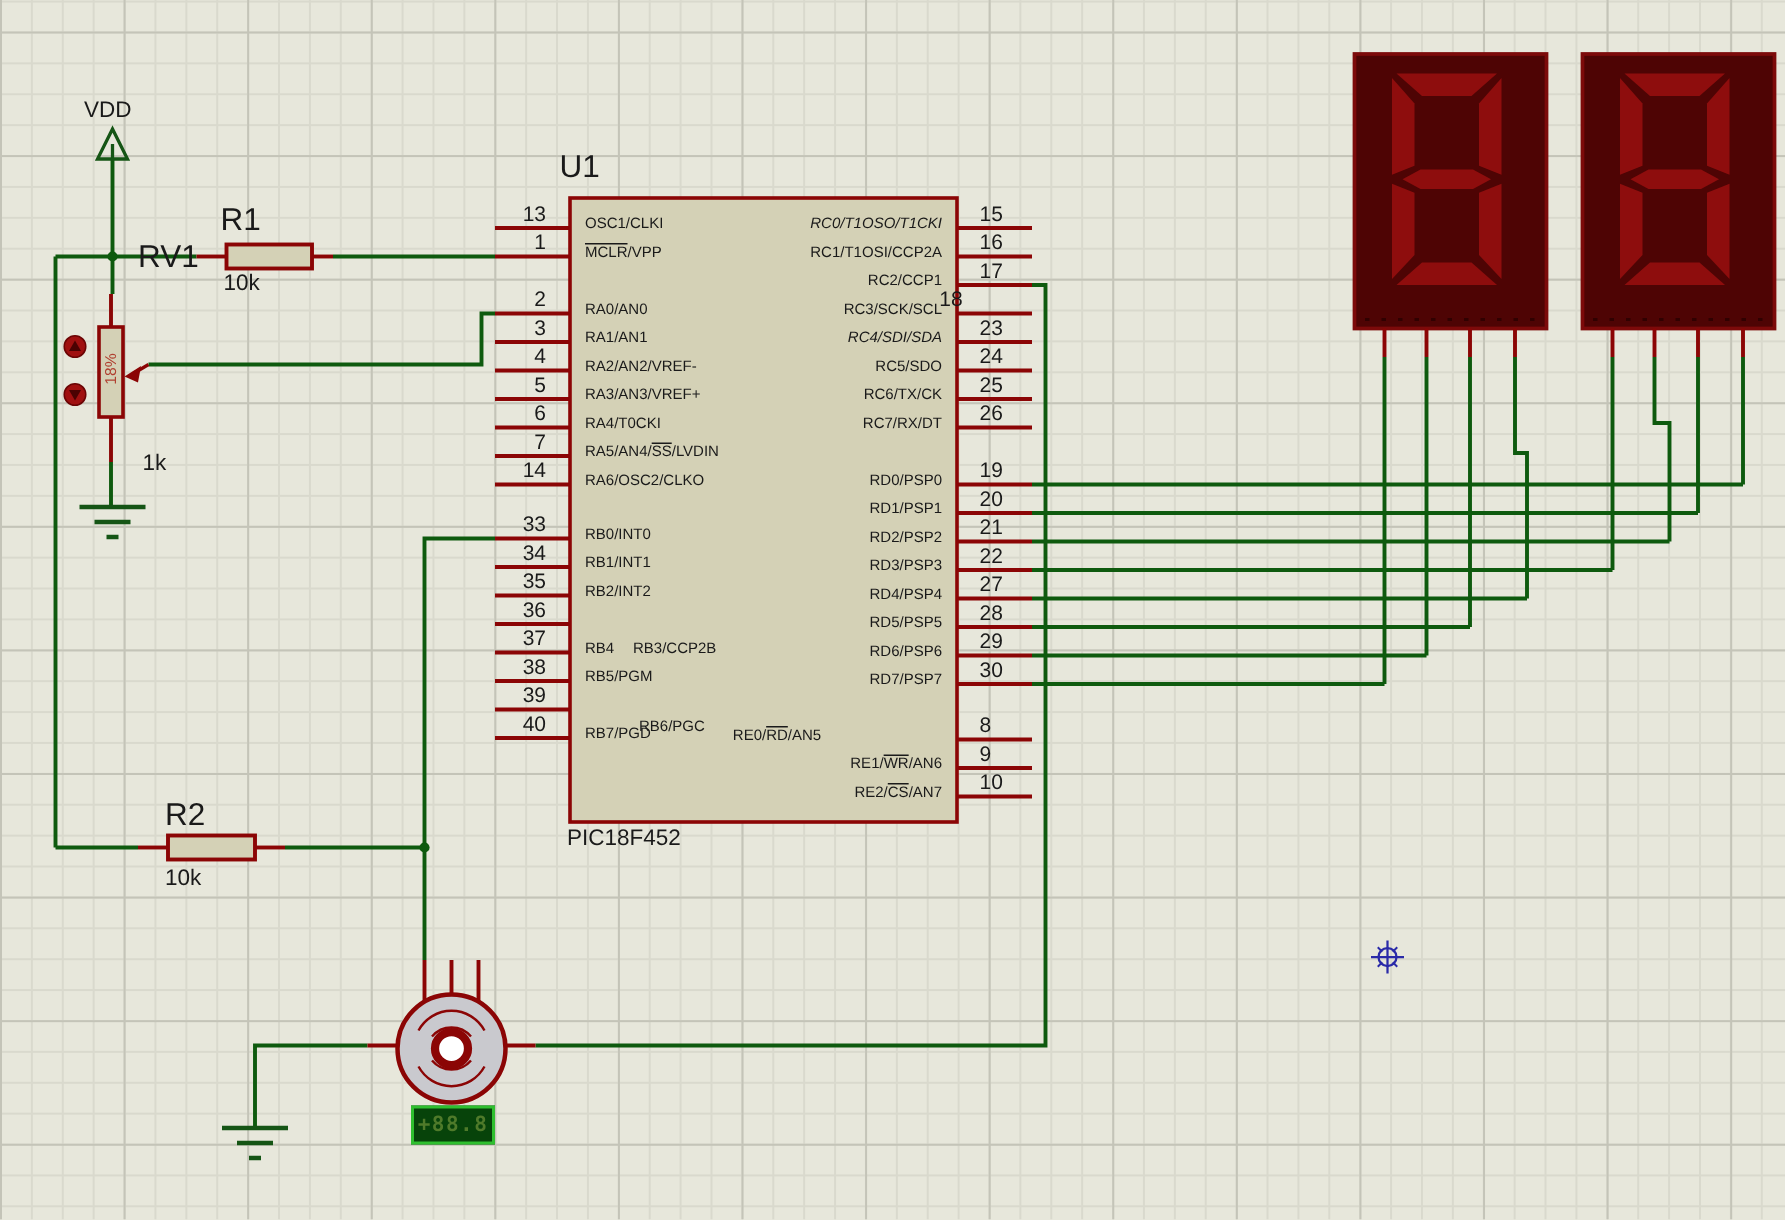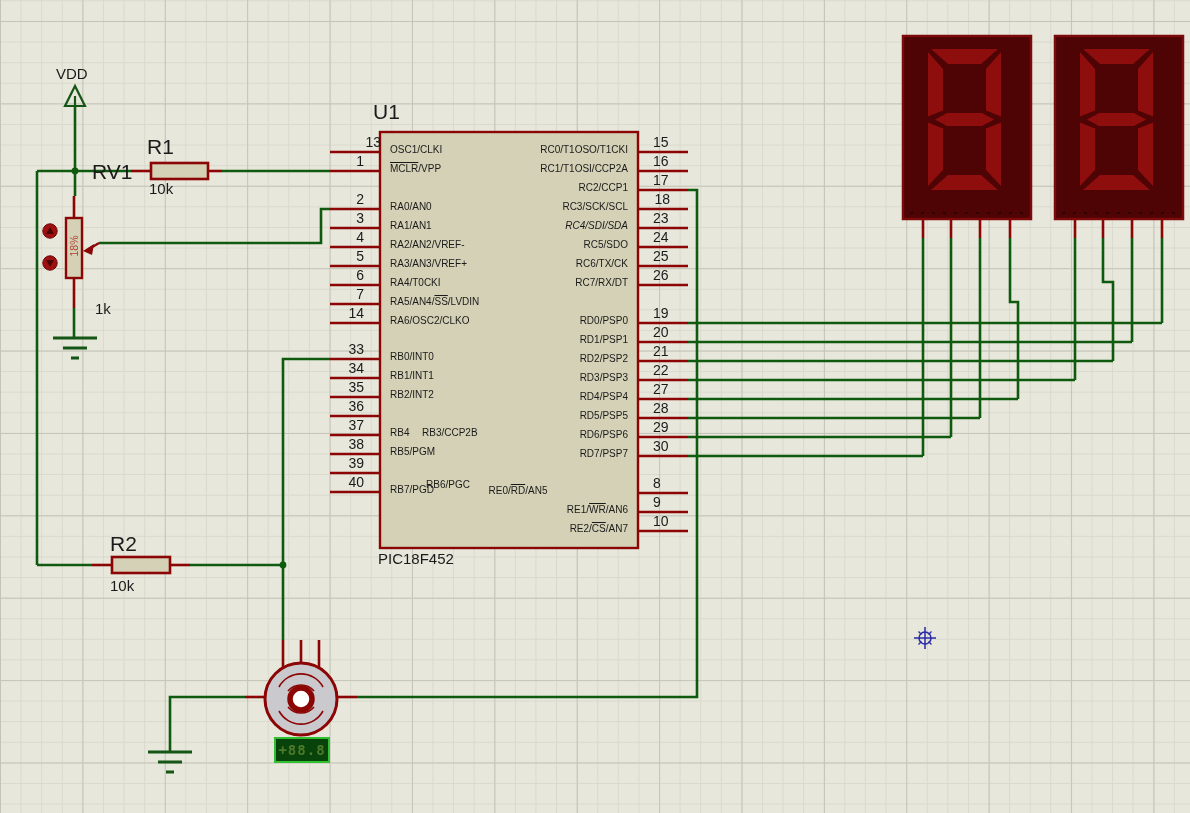--- a/index.html
+++ b/index.html
@@ -180,21 +180,21 @@
   <div class="txt val" style="left:149px;top:181px;">10k</div>
   <div class="txt ref" style="left:92px;top:161px;">RV1</div>
   <div class="txt val" style="left:95px;top:301px;">1k</div>
   <div id="pot-percent" style="color: rgb(176, 64, 48);">18%</div>
   <div class="txt ref" style="left:110px;top:533px;">R2</div>
   <div class="txt val" style="left:110px;top:578px;">10k</div>
   <div id="readout" style="background: rgb(7, 67, 10); border-color: rgb(47, 191, 47); color: rgb(79, 122, 42);">
     <span>+88.8</span>
   </div>
   <div id="pins">
-      <div class="pinnum" style="left:332px;top:135px;width:32px;text-align:right;margin-left:17px;"><span>13</span></div>
+      <div class="pinnum" style="left:332px;top:135px;width:32px;text-align:right;"><span>13</span></div>
       <div class="pinlbl" style="left:390px;top:145px;"><span>OSC1/CLKI</span></div>
       <div class="pinnum" style="left:332px;top:154px;width:32px;text-align:right;"><span>1</span></div>
       <div class="pinlbl" style="left:390px;top:164px;"><span class="ol">MCLR</span><span>/VPP</span></div>
       <div class="pinnum" style="left:332px;top:192px;width:32px;text-align:right;"><span>2</span></div>
       <div class="pinlbl" style="left:390px;top:202px;"><span>RA0/AN0</span></div>
       <div class="pinnum" style="left:332px;top:211px;width:32px;text-align:right;"><span>3</span></div>
       <div class="pinlbl" style="left:390px;top:221px;"><span>RA1/AN1</span></div>
       <div class="pinnum" style="left:332px;top:230px;width:32px;text-align:right;"><span>4</span></div>
       <div class="pinlbl" style="left:390px;top:240px;"><span>RA2/AN2/VREF-</span></div>
       <div class="pinnum" style="left:332px;top:249px;width:32px;text-align:right;"><span>5</span></div>
@@ -215,26 +215,26 @@
       <div class="pinlbl" style="left:390px;top:428px;margin-left:32px;"><span>RB3/CCP2B</span></div>
       <div class="pinnum" style="left:332px;top:418px;width:32px;text-align:right;"><span>37</span></div>
       <div class="pinlbl" style="left:390px;top:428px;"><span>RB4</span></div>
       <div class="pinnum" style="left:332px;top:437px;width:32px;text-align:right;"><span>38</span></div>
       <div class="pinlbl" style="left:390px;top:447px;"><span>RB5/PGM</span></div>
       <div class="pinnum" style="left:332px;top:456px;width:32px;text-align:right;"><span>39</span></div>
       <div class="pinlbl" style="left:390px;top:480px;margin-left:36px;"><span>RB6/PGC</span></div>
       <div class="pinnum" style="left:332px;top:475px;width:32px;text-align:right;"><span>40</span></div>
       <div class="pinlbl" style="left:390px;top:485px;"><span>RB7/PGD</span></div>
       <div class="pinnum" style="left:653px;top:135px;width:32px;text-align:left;"><span>15</span></div>
-      <div class="pinlbl" style="left:408px;top:145px;width:220px;text-align:right;"><span>RC0/T1OSO/T1CKI</span></div>
+      <div class="pinlbl" style="left:408px;top:145px;width:220px;text-align:right;font-style:italic;"><span>RC0/T1OSO/T1CKI</span></div>
       <div class="pinnum" style="left:653px;top:154px;width:32px;text-align:left;"><span>16</span></div>
       <div class="pinlbl" style="left:408px;top:164px;width:220px;text-align:right;"><span>RC1/T1OSI/CCP2A</span></div>
       <div class="pinnum" style="left:653px;top:173px;width:32px;text-align:left;"><span>17</span></div>
       <div class="pinlbl" style="left:408px;top:183px;width:220px;text-align:right;"><span>RC2/CCP1</span></div>
-      <div class="pinnum" style="left:638px;top:192px;width:32px;text-align:right;"><span>18</span></div>
+      <div class="pinnum" style="left:618px;top:192px;width:32px;text-align:center;"><span>18</span></div>
       <div class="pinlbl" style="left:408px;top:202px;width:220px;text-align:right;"><span>RC3/SCK/SCL</span></div>
       <div class="pinnum" style="left:653px;top:211px;width:32px;text-align:left;"><span>23</span></div>
       <div class="pinlbl" style="left:408px;top:221px;width:220px;text-align:right;font-style:italic;"><span>RC4/SDI/SDA</span></div>
       <div class="pinnum" style="left:653px;top:230px;width:32px;text-align:left;"><span>24</span></div>
       <div class="pinlbl" style="left:408px;top:240px;width:220px;text-align:right;"><span>RC5/SDO</span></div>
       <div class="pinnum" style="left:653px;top:249px;width:32px;text-align:left;"><span>25</span></div>
       <div class="pinlbl" style="left:408px;top:259px;width:220px;text-align:right;"><span>RC6/TX/CK</span></div>
       <div class="pinnum" style="left:653px;top:268px;width:32px;text-align:left;"><span>26</span></div>
       <div class="pinlbl" style="left:408px;top:278px;width:220px;text-align:right;"><span>RC7/RX/DT</span></div>
       <div class="pinnum" style="left:653px;top:306px;width:32px;text-align:left;"><span>19</span></div>

